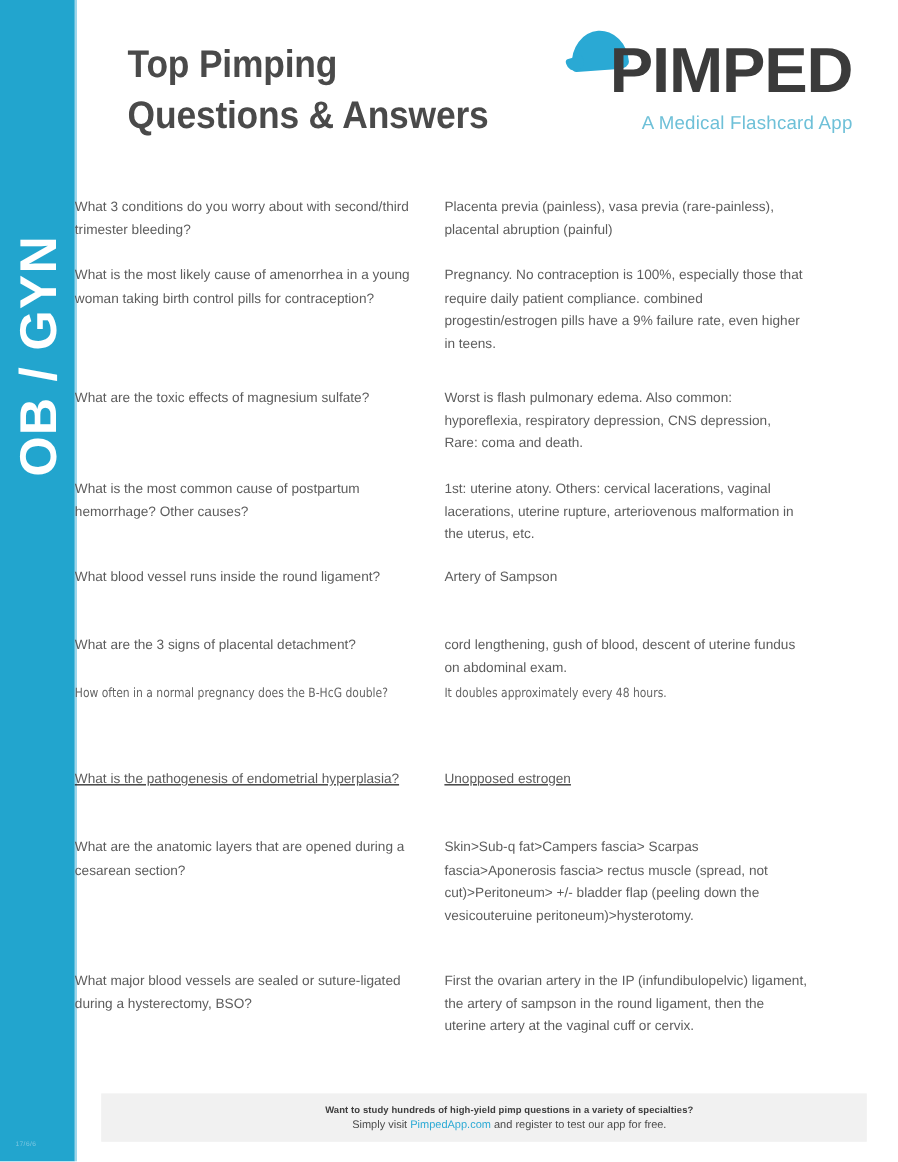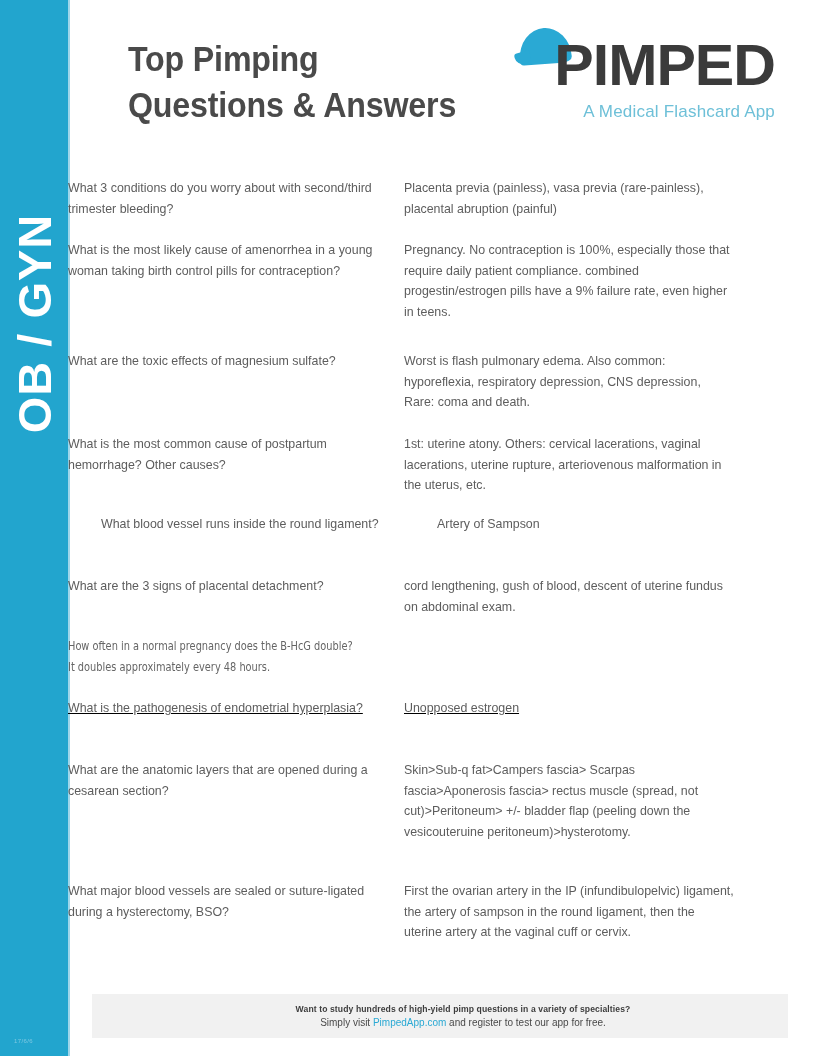--- a/index.html
+++ b/index.html
@@ -66,21 +66,20 @@
     background: #9fd6ea;
   }
 
   
   #header {
     position: absolute;
     left: 68px;
     top: 0;
     right: 0;
     height: 160px;
-    margin-left: 12px;
   }
   #doc-title {
     position: absolute;
     left: 48px;
     top: 36px;
     color: #4a4a4a;
     font-family: "Liberation Sans Narrow", "Liberation Sans", sans-serif;
     font-size: 35px;
     font-weight: bold;
     line-height: 1.32;
@@ -252,29 +251,29 @@
         <div class="qa-a cell">Pregnancy. No contraception is 100%, especially those that require daily patient compliance. combined progestin/estrogen pills have a 9% failure rate, even higher in teens.</div>
       </div>
       <div class="qa-row" style="top: 173px;">
         <div class="qa-q cell">What are the toxic effects of magnesium sulfate?</div>
         <div class="qa-a cell">Worst is flash pulmonary edema. Also common: hyporeflexia, respiratory depression, CNS depression, Rare: coma and death.</div>
       </div>
       <div class="qa-row" style="top: 256px;">
         <div class="qa-q cell">What is the most common cause of postpartum hemorrhage? Other causes?</div>
         <div class="qa-a cell">1st: uterine atony. Others: cervical lacerations, vaginal lacerations, uterine rupture, arteriovenous malformation in the uterus, etc.</div>
       </div>
-      <div class="qa-row" style="top: 336px; margin-left: 33px;">
+      <div class="qa-row" style="top: 336px;">
         <div class="qa-q cell">What blood vessel runs inside the round ligament?</div>
         <div class="qa-a cell">Artery of Sampson</div>
       </div>
       <div class="qa-row" style="top: 398px;">
         <div class="qa-q cell">What are the 3 signs of placental detachment?</div>
         <div class="qa-a cell">cord lengthening, gush of blood, descent of uterine fundus on abdominal exam.</div>
       </div>
-      <div class="qa-row narrow" style="top: 458px; flex-direction: column;">
+      <div class="qa-row narrow" style="top: 442px;">
         <div class="qa-q cell">How often in a normal pregnancy does the B-HcG double?</div>
         <div class="qa-a cell">It doubles approximately every 48 hours.</div>
       </div>
       <div class="qa-row" style="top: 520px; text-decoration: underline;">
         <div class="qa-q cell">What is the pathogenesis of endometrial hyperplasia?</div>
         <div class="qa-a cell">Unopposed estrogen</div>
       </div>
       <div class="qa-row" style="top: 582px;">
         <div class="qa-q cell">What are the anatomic layers that are opened during a cesarean section?</div>
         <div class="qa-a cell">Skin&gt;Sub-q fat&gt;Campers fascia&gt; Scarpas fascia&gt;Aponerosis fascia&gt; rectus muscle (spread, not cut)&gt;Peritoneum&gt; +/- bladder flap (peeling down the vesicouteruine peritoneum)&gt;hysterotomy.</div>

